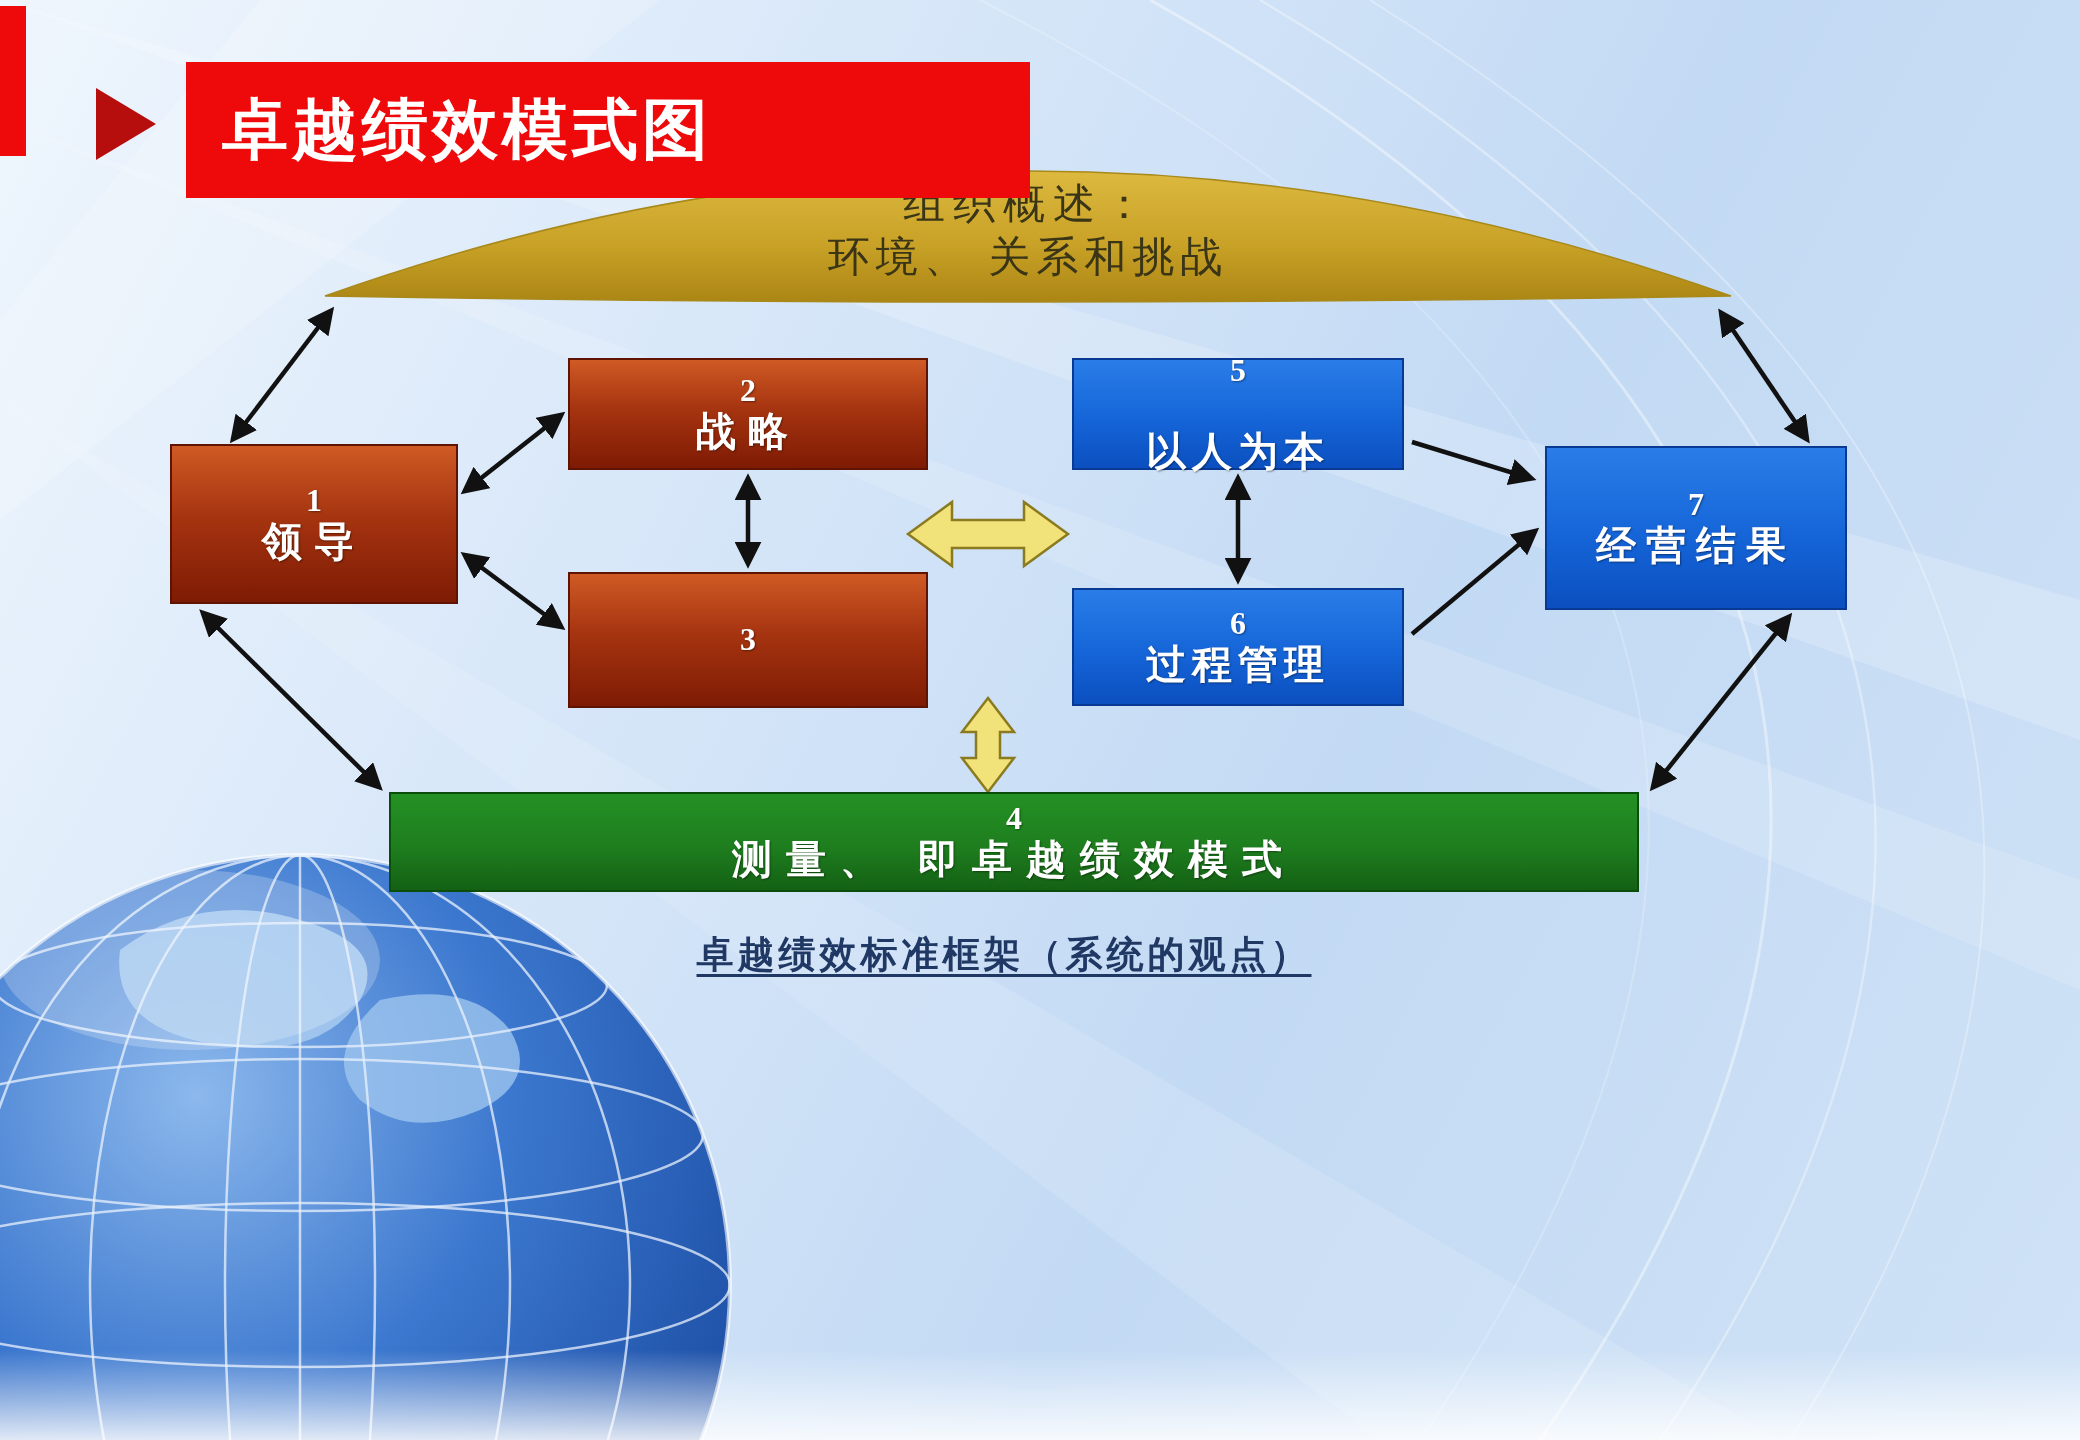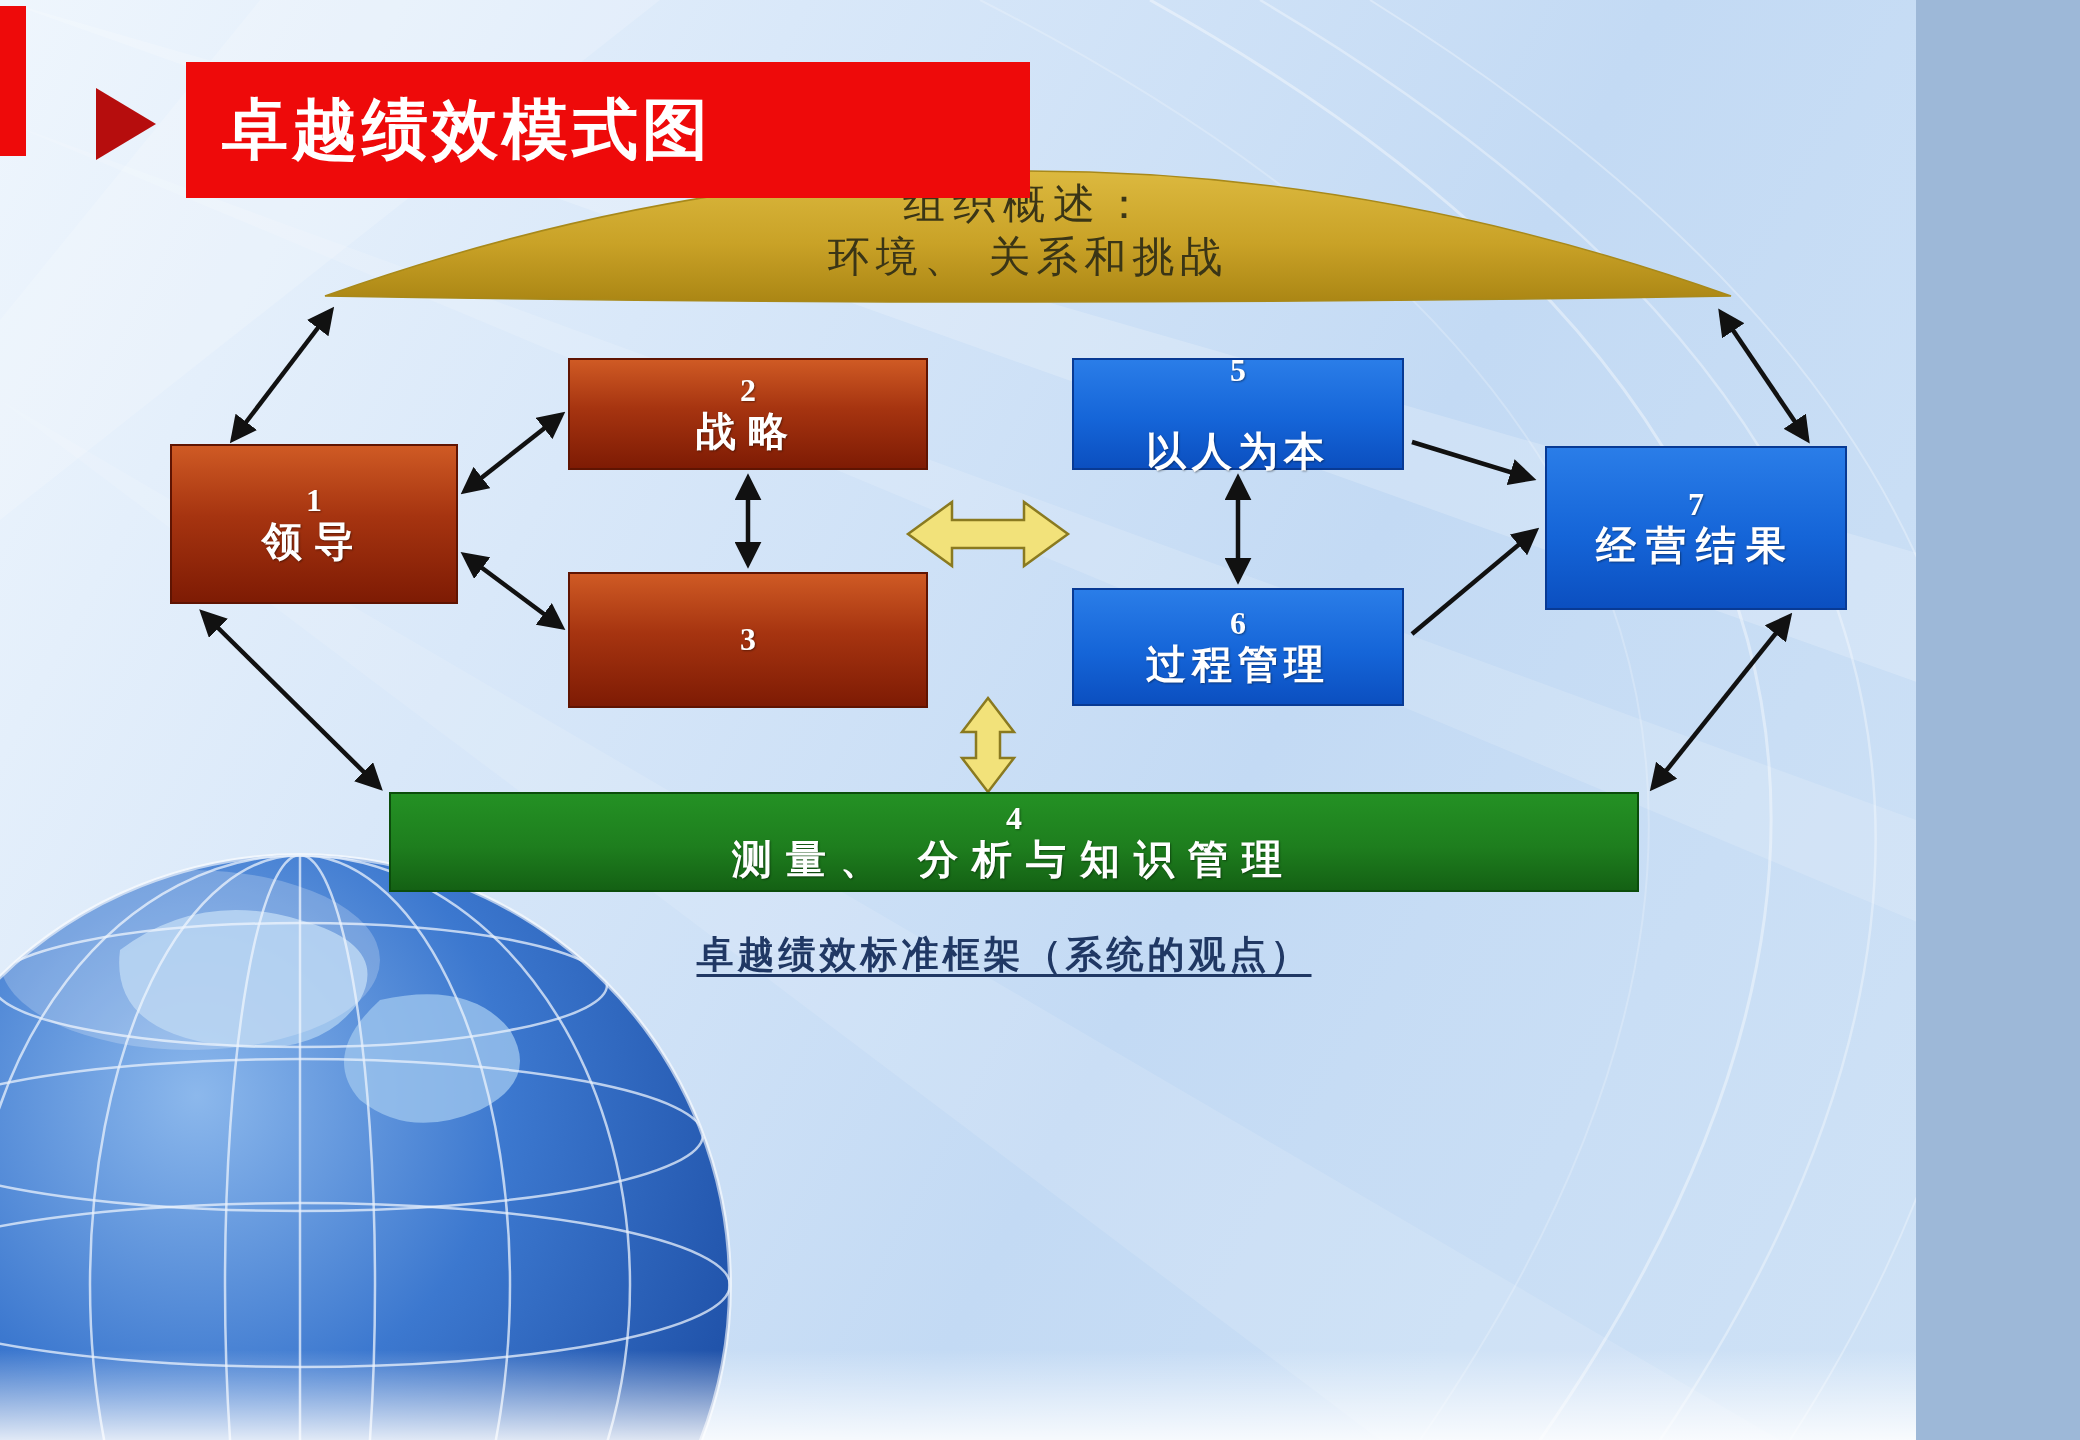--- a/index.html
+++ b/index.html
@@ -1,17 +1,17 @@
 <!DOCTYPE html>
 <html><head>
 <meta charset="utf-8">
 <style>
   html,body{margin:0;padding:0;background:#9db8d8;}
   .slide{
-    position:relative;width:1916px;height:1440px;overflow:hidden;
+    position:relative;width:2080px;height:1440px;overflow:hidden;
     background:linear-gradient(118deg,#eff6fd 0%,#d9e8f9 30%,#c3daf4 62%,#cfe2f6 100%);
     font-family:"Liberation Sans","DejaVu Sans",sans-serif;
   }
   .bg-svg,.diagram-svg{position:absolute;left:0;top:0;width:2080px;height:1440px;pointer-events:none;}
   .bg-svg{z-index:0;}
   .diagram-svg{z-index:4;}
 
   .edge-strip{position:absolute;left:0;top:6px;width:26px;height:150px;background:#ee0a0a;z-index:8;}
   .title-marker{position:absolute;left:96px;top:88px;width:0;height:0;
     border-top:36px solid transparent;border-bottom:36px solid transparent;border-left:60px solid #b60d0d;z-index:8;}
@@ -179,19 +179,19 @@
     <div class="label">过程管理</div>
   </div>
 
   <div class="dbox blue-box" id="b7">
     <div class="num">7</div>
     <div class="label">经营结果</div>
   </div>
 
   <div class="dbox green-box" id="b4">
     <div class="num">4</div>
-    <div class="label">测量、 分析与知识管理</div>
+    <div class="label">测量、 即卓越绩效模式</div>
   </div>
 
   <div class="caption">卓越绩效标准框架（系统的观点）</div>
 
 
 </div>
 
 </body></html>

